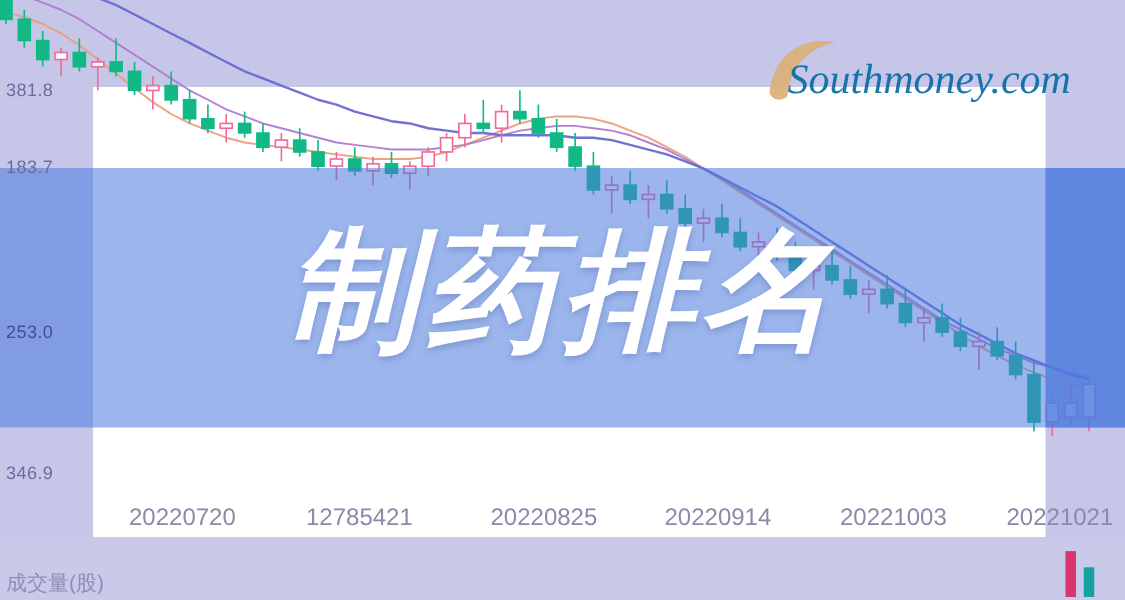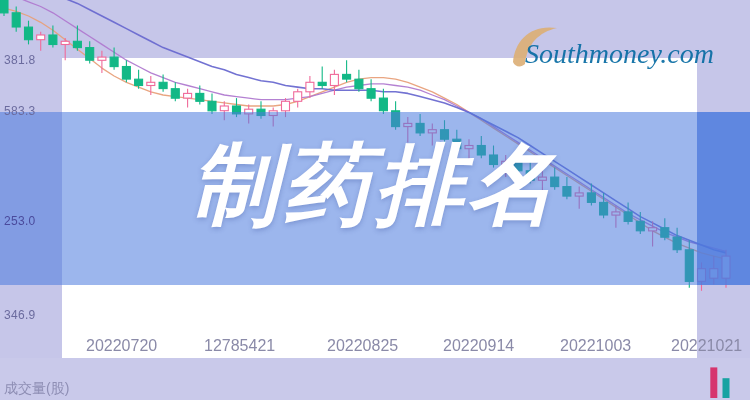--- a/index.html
+++ b/index.html
@@ -33,23 +33,23 @@
 
   
   .logo{position:absolute;right:12px;top:4px;width:235px;height:72px;}
   .logo .cn{position:absolute;left:52px;top:2px;font-size:31px;letter-spacing:5px;
     color:#d8b27e;font-family:"DejaVu Sans",sans-serif;white-space:nowrap;opacity:.92;}
   .logo .en{position:absolute;left:22px;top:34px;font-size:28px;color:#0369a1;
     font-family:"Liberation Serif",serif;font-style:italic;white-space:nowrap;opacity:.9;}
   .logo .swoosh{position:absolute;left:6px;top:18px;width:62px;height:46px;}
 
   
-  .title{position:absolute;left:0;top:137px;width:750px;text-align:center;
+  .title{position:absolute;left:0;top:154px;width:750px;text-align:center;
     font-size:88px;line-height:96px;font-weight:bold;font-style:italic;color:#ffffff;
-    font-family:Liberation Sans, sans-serif;letter-spacing:4px;
+    font-family:Liberation Mono, monospace;letter-spacing:4px;
     text-shadow:0 2px 5px rgba(40,60,140,.28);}
 
   svg{display:block;}
   .chartsvg{position:absolute;left:0;top:0;}
 </style>
 </head>
 <body>
 
 <div id="stage">
 
@@ -185,21 +185,21 @@
       <line x1="726.0" y1="249.8" x2="726.0" y2="287.7" stroke="#f06a9a" stroke-width="1.1"></line>
       <rect x="722.0" y="256.1" width="8.0" height="22.1" fill="#ffffff" stroke="#f06a9a" stroke-width="1.1"></rect>
       <rect x="710.3" y="367.4" width="7" height="30.6" fill="#d6356e"></rect>
       <rect x="722.5" y="378.2" width="7" height="19.8" fill="#17a2a2"></rect>
     </svg>
 
   <div class="overlay-blue"></div>
   <div class="overlay-right"></div>
 
   <div class="ylab" id="yl0" style="top:20px;margin-top:33px;">381.8</div>
-  <div class="ylab" id="yl1" style="top:104px;">583.3</div>
+  <div class="ylab" id="yl1" style="top:104px;">183.7</div>
   <div class="ylab on-blue" id="yl2" style="top:214px;">253.0</div>
   <div class="ylab" id="yl3" style="top:308px;">346.9</div>
 
   <div class="xlab" style="left:86px;">20220720</div>
   <div class="xlab" style="left:204px;">12785421</div>
   <div class="xlab" style="left:327px;">20220825</div>
   <div class="xlab" style="left:443px;">20220914</div>
   <div class="xlab" style="left:560px;">20221003</div>
   <div class="xlab" style="left:671px;">20221021</div>
 

